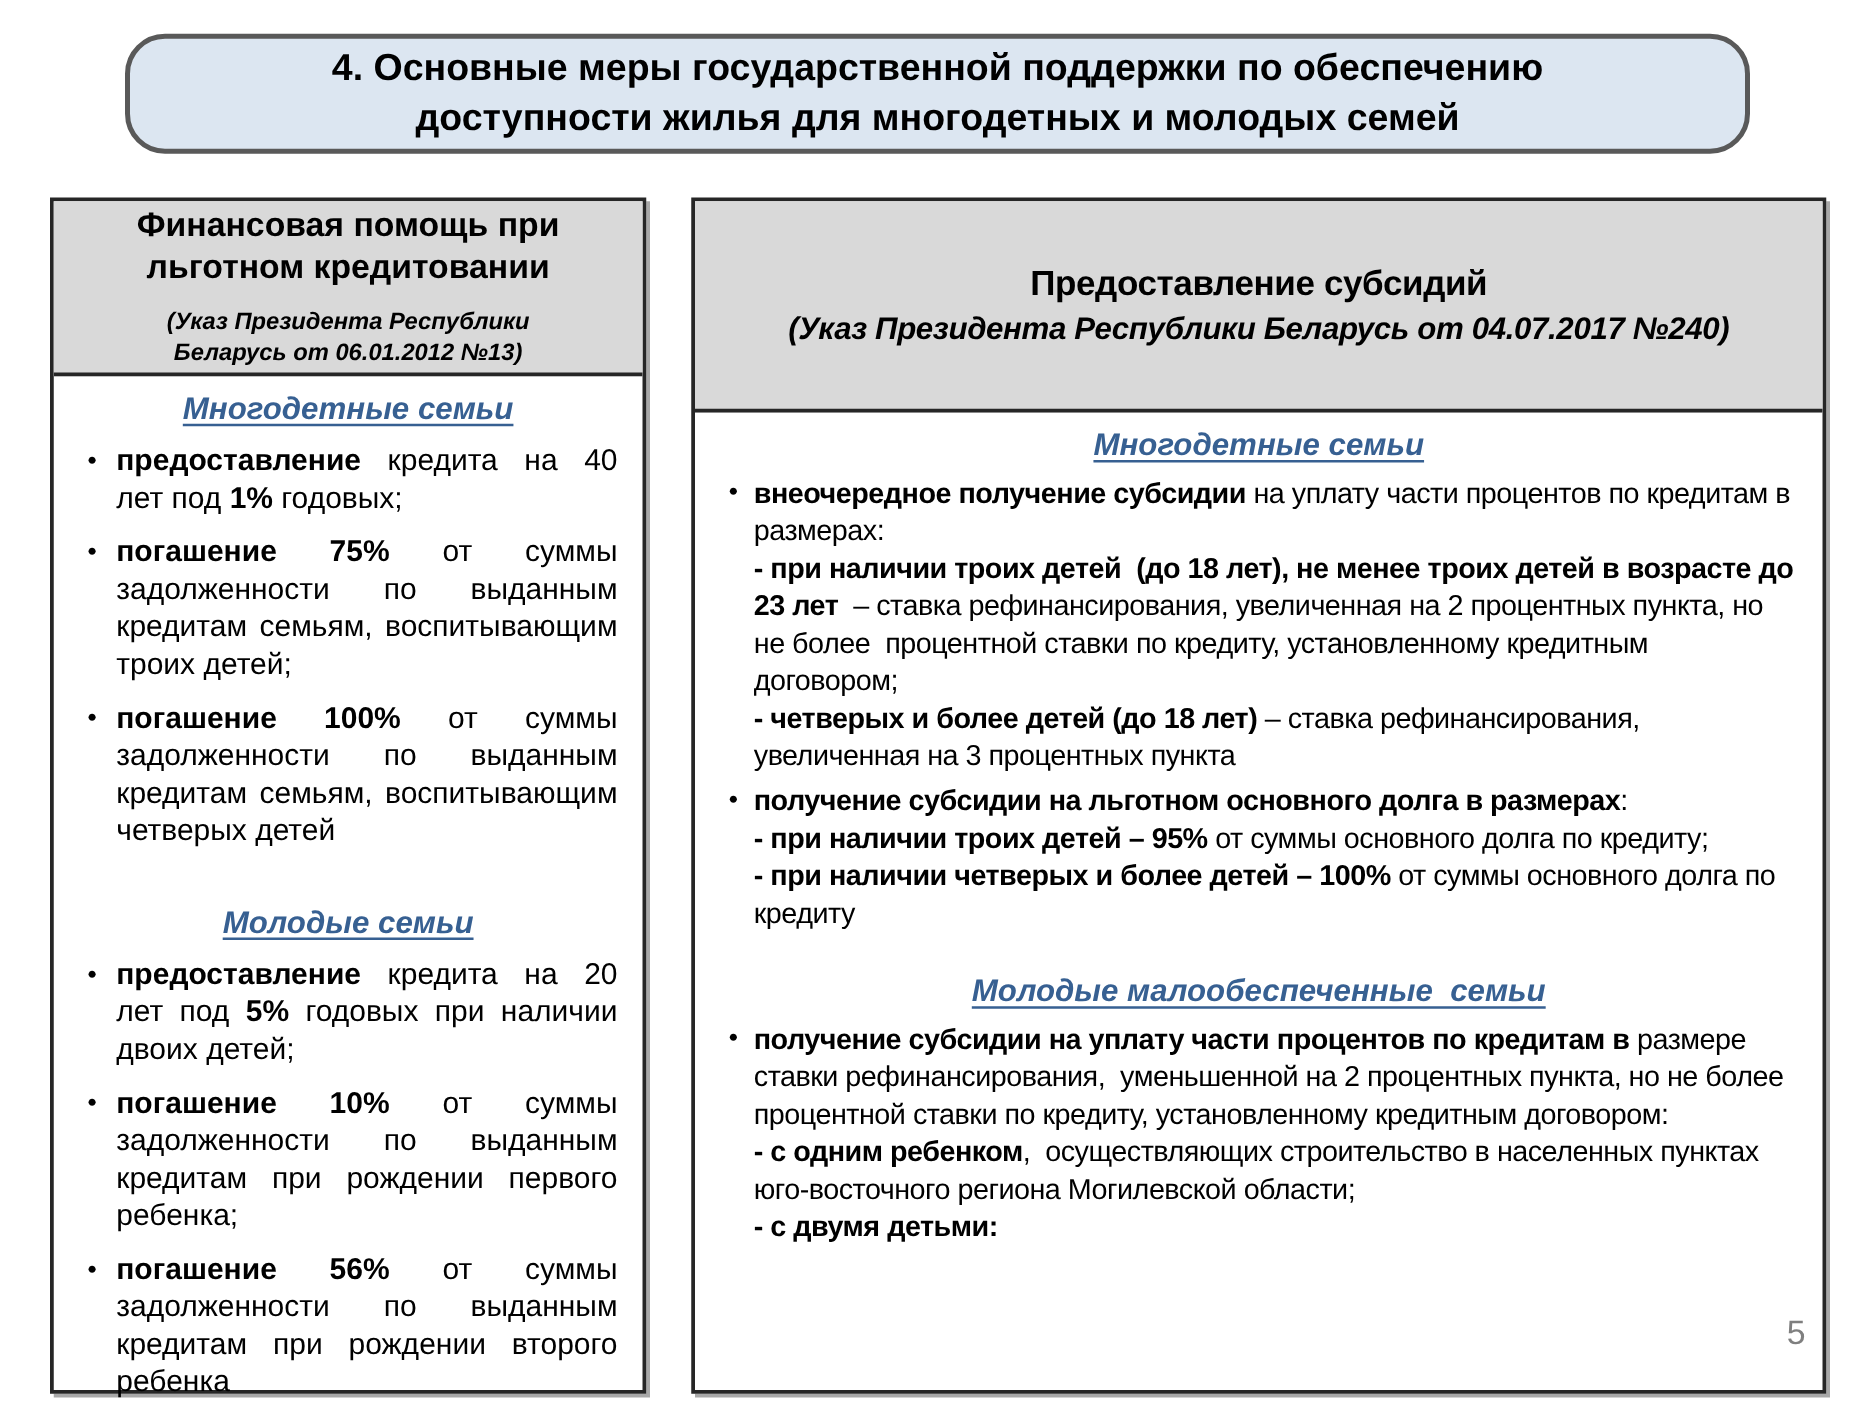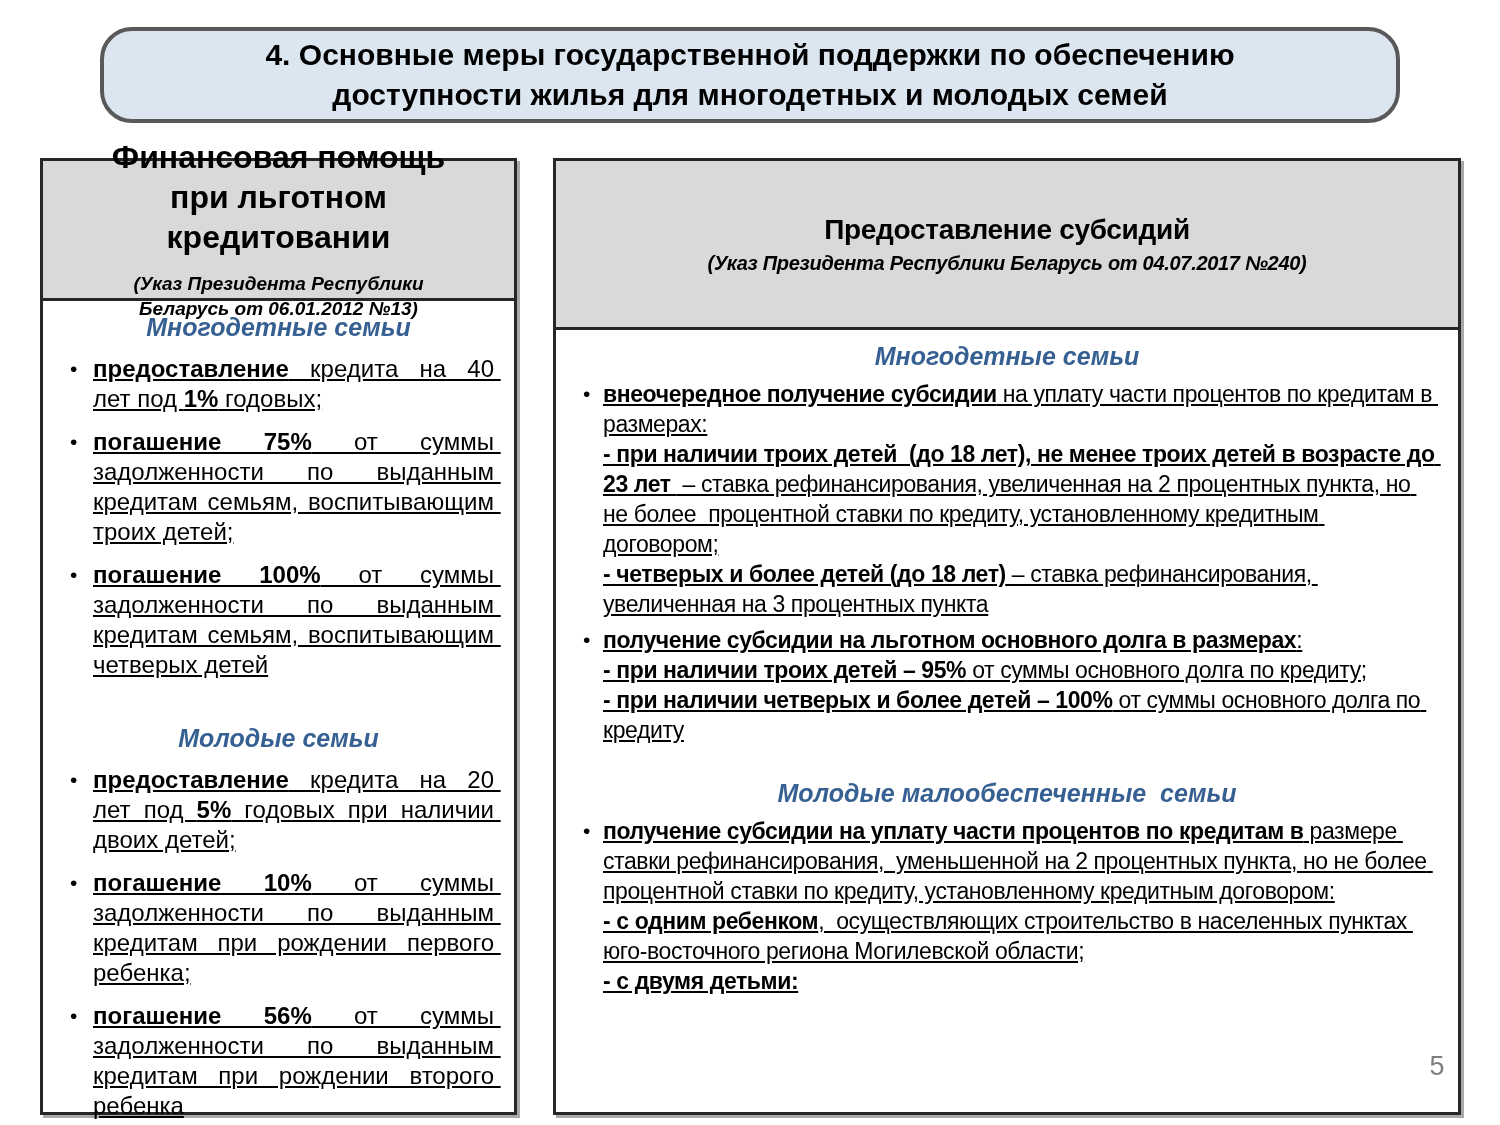--- a/index.html
+++ b/index.html
@@ -24,37 +24,37 @@
   .panel-left  { left:40px;  width:477px; }
   .panel-right { left:553px; width:908px; }
   .panel-header {
     background:var(--header-bg,#d9d9d9); border-bottom:3px solid var(--panel-border,#262626);
     box-sizing:border-box; text-align:center;
     display:flex; flex-direction:column; align-items:center; justify-content:center;
   }
   .panel-left  .panel-header { height:140px; }
   .panel-right .panel-header { height:169px; }
   .panel-title { font-weight:bold; white-space:pre-wrap; }
-  .panel-left  .panel-title { font-size:32px; line-height:1.25; max-width:360px; }
+  .panel-left  .panel-title { font-size:27px; line-height:1.25; max-width:360px; }
   .panel-right .panel-title { font-size:28px; letter-spacing:-0.3px; }
   .panel-subtitle { font-weight:bold; font-style:italic; white-space:pre-wrap; }
   .panel-left  .panel-subtitle { font-size:19px; line-height:1.3; max-width:315px; margin-top:15px; }
-  .panel-right .panel-subtitle { font-size:20px; letter-spacing:-0.3px; margin-top:6px; }
+  .panel-right .panel-subtitle { font-size:25px; letter-spacing:-0.3px; margin-top:6px; }
   .panel-body { box-sizing:border-box; }
   .panel-left  .panel-body { padding:6px 20px 0 20px; font-size:24px; }
   .panel-right .panel-body { padding:8px 20px 0 20px; font-size:23px; letter-spacing:-0.4px; }
   .section-heading {
     text-align:center; font-weight:bold; font-style:italic;
     color:var(--heading-color,#376092); white-space:pre-wrap;
   }
   .panel-left  .section-heading { font-size:25px; margin:6px 0 12px 0; }
   .panel-right .section-heading { font-size:25px; margin:4px 0 8px 0; letter-spacing:0; }
-  .section-heading span { text-underline-offset:4px; }
+  .section-heading span { text-decoration:underline; text-underline-offset:4px; }
   .bullet-list { list-style:none; margin:0; padding:0; }
-  .bullet-list li { position:relative; white-space:pre-wrap;text-decoration:underline; }
+  .bullet-list li { position:relative; white-space:pre-wrap; }
   .panel-left  .bullet-list li {
     padding-left:30px; line-height:30px; text-align:justify; margin-bottom:13px;
   }
   .panel-right .bullet-list li {
     padding-left:27px; line-height:30px; text-align:left; margin-bottom:6px;
   }
   .bullet-list li::before {
     content:"\2022"; position:absolute; left:7px; top:0; font-size:21px; line-height:30px;
   }
   .panel-left  .bullet-list + .section-heading { margin-top:44px; }

